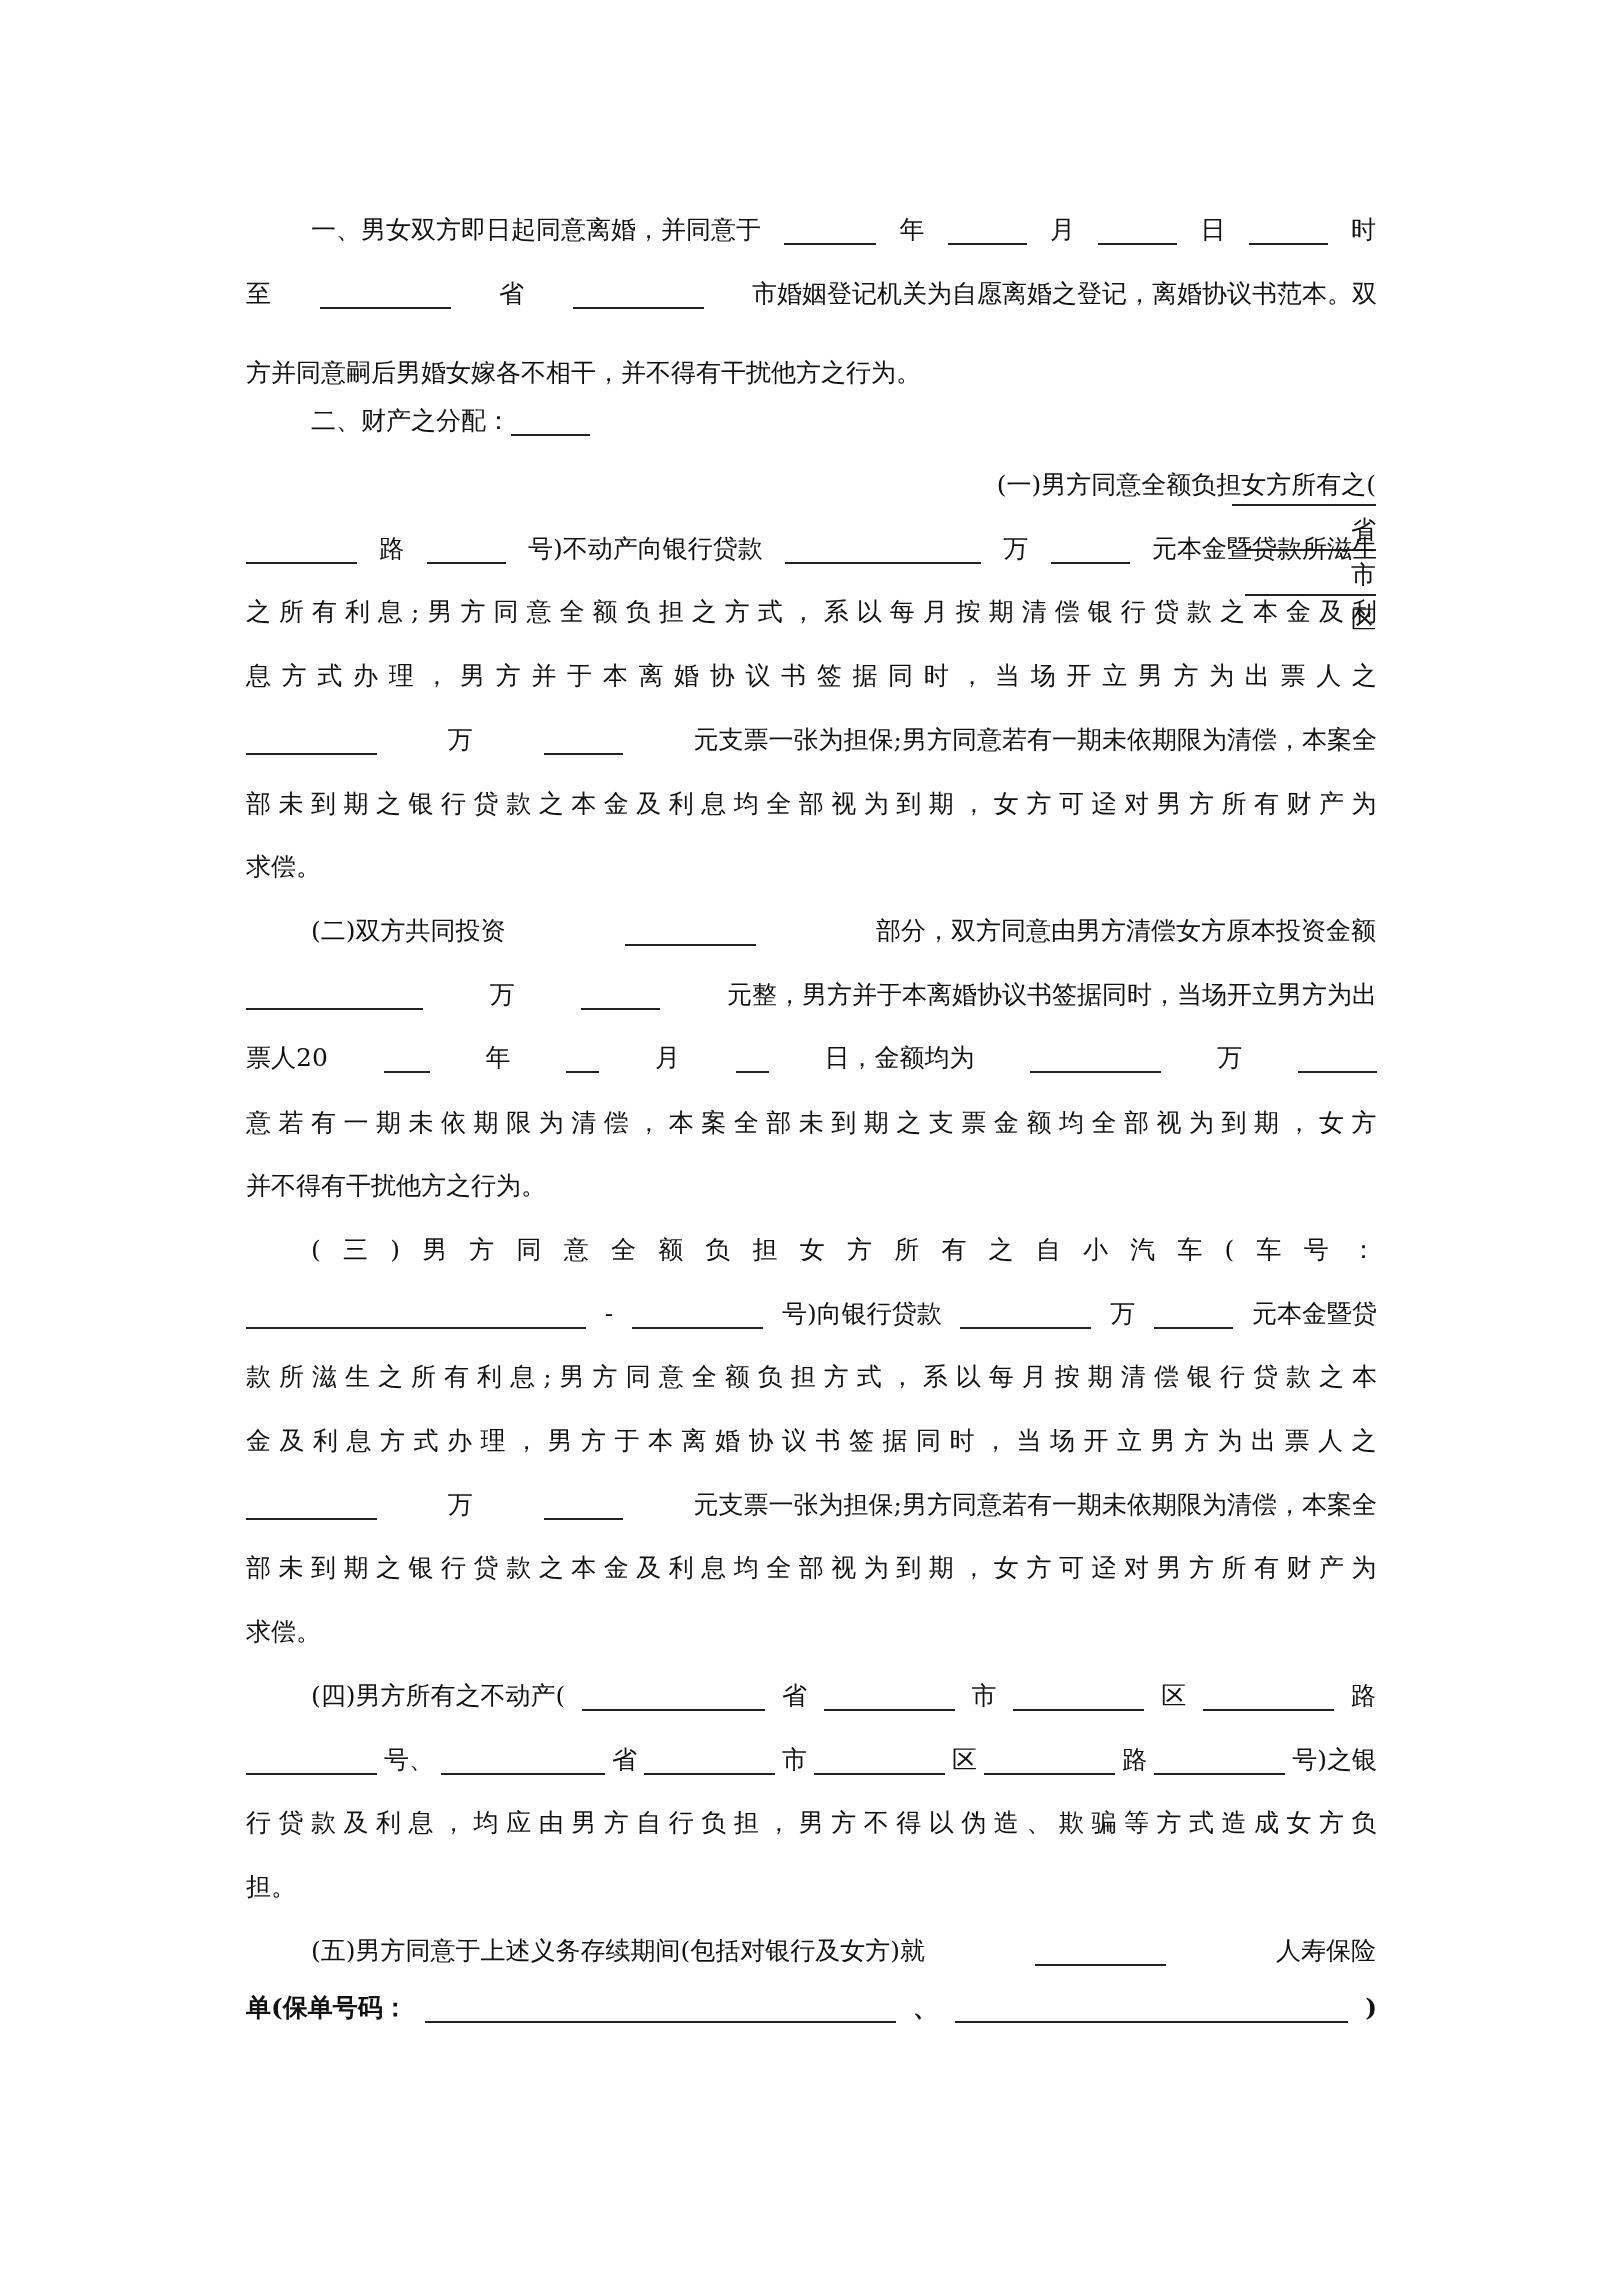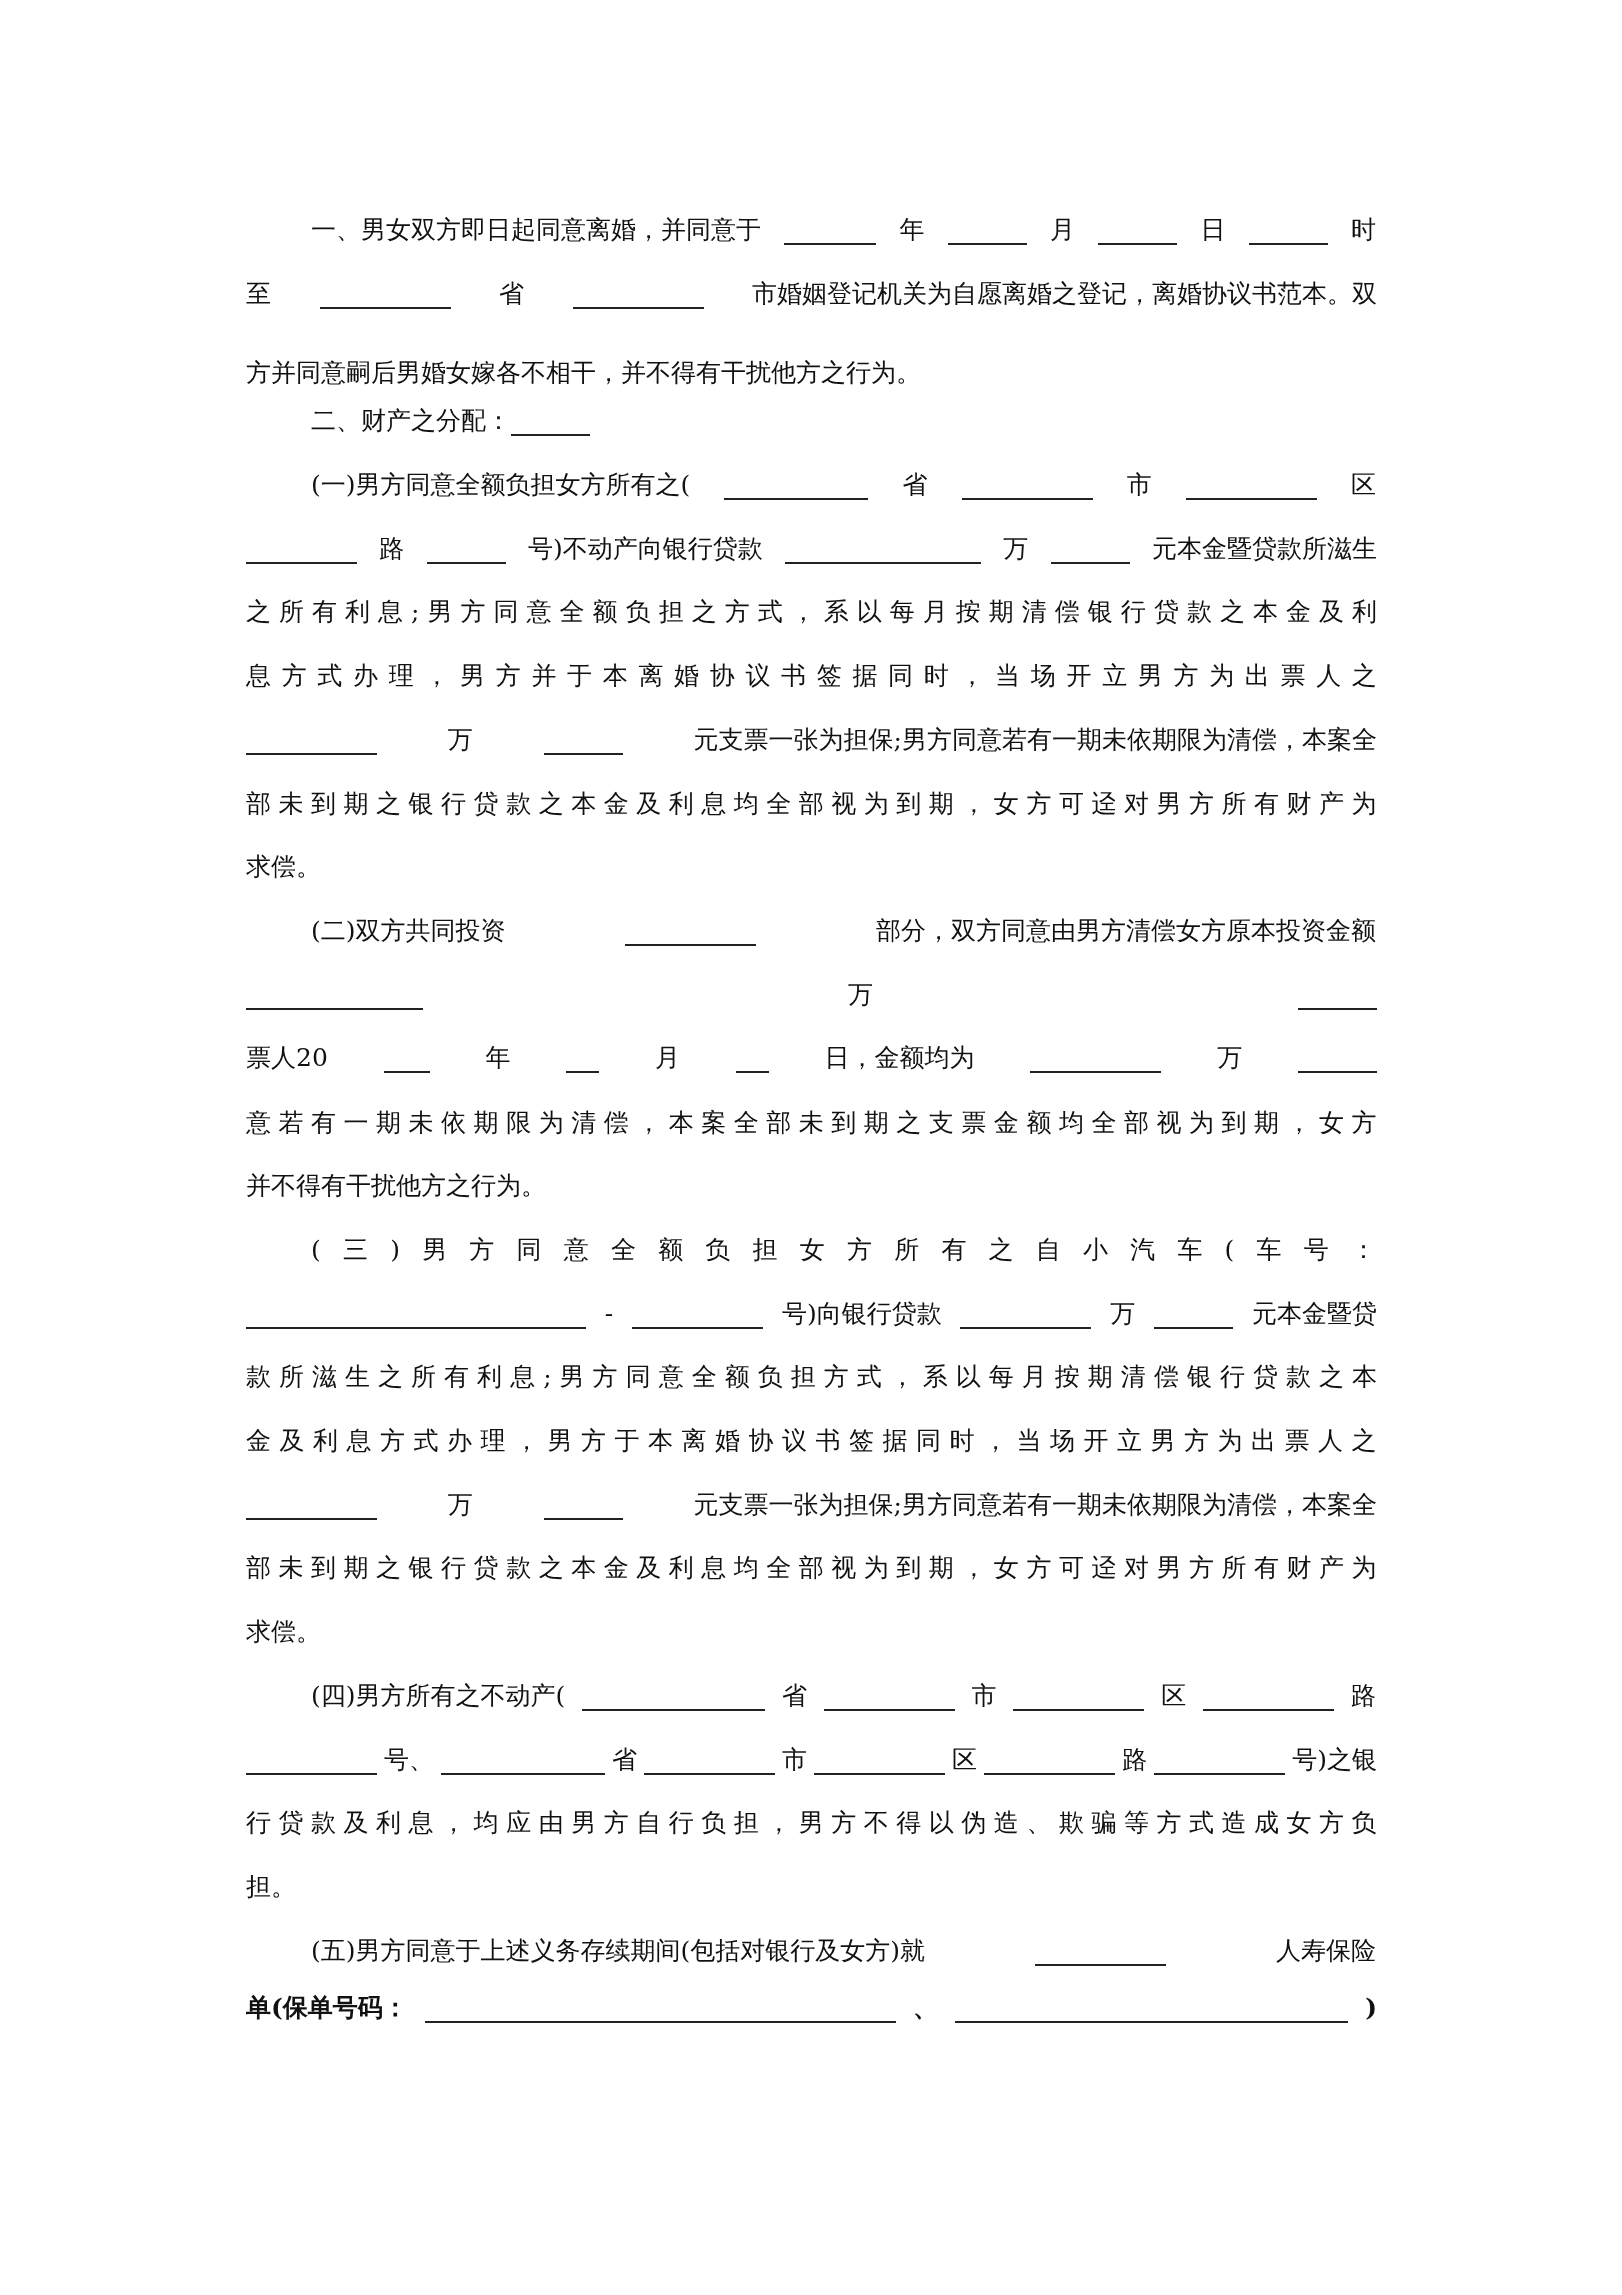--- a/index.html
+++ b/index.html
@@ -41,21 +41,21 @@
         <span class="seg">方并同意嗣后男婚女嫁各不相干，并不得有干扰他方之行为。</span>
       </div>
     </div>
     <div>
       <div class="line indent" style="top: 401px;">
         <span class="seg">二、财产之分配：</span>
         <span class="blank" style="width: 79px;"></span>
       </div>
     </div>
     <div>
-      <div class="line indent justify" style="top: 465px;">
+      <div class="line indent justify" style="top: 465px; flex-direction: column;">
         <span class="seg">(一)男方同意全额负担女方所有之(</span>
         <span class="blank" style="width: 144px;"></span>
         <span class="seg">省</span>
         <span class="blank" style="width: 131px;"></span>
         <span class="seg">市</span>
         <span class="blank" style="width: 131px;"></span>
         <span class="seg">区</span>
       </div>
       <div class="line justify" style="top: 529px;">
         <span class="blank" style="width: 111px;"></span>
@@ -188,20 +188,21 @@
     <div>
       <div class="line indent justify" style="top: 911px;">
         <span class="seg">(二)双方共同投资</span>
         <span class="blank" style="width: 131px;"></span>
         <span class="seg">部分，双方同意由男方清偿女方原本投资金额</span>
       </div>
       <div class="line justify" style="top: 975px;">
         <span class="blank" style="width: 177px;"></span>
         <span class="seg">万</span>
         <span class="blank" style="width: 79px;"></span>
+        <span class="seg">元整，男方并于本离婚协议书签据同时，当场开立男方为出</span>
       </div>
       <div class="line justify" style="top: 1038px;">
         <span class="seg">票人20</span>
         <span class="blank" style="width: 46px;"></span>
         <span class="seg">年</span>
         <span class="blank" style="width: 33px;"></span>
         <span class="seg">月</span>
         <span class="blank" style="width: 33px;"></span>
         <span class="seg">日，金额均为</span>
         <span class="blank" style="width: 131px;"></span>

